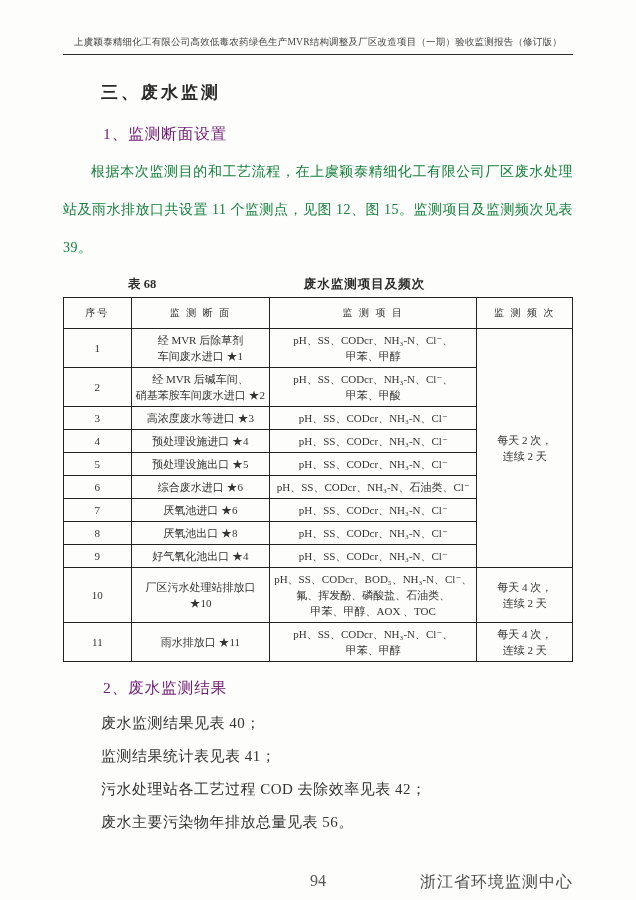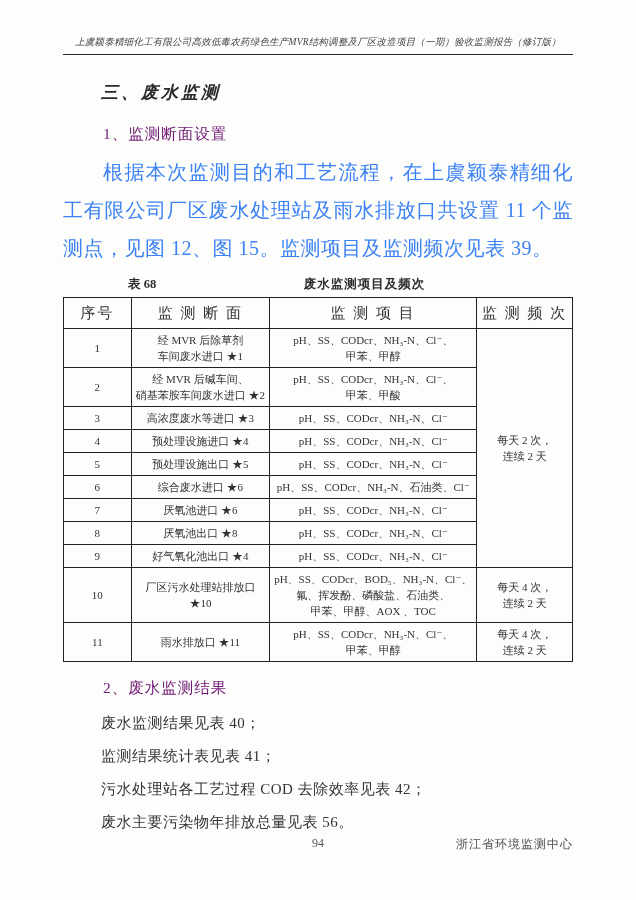--- a/index.html
+++ b/index.html
@@ -15,43 +15,41 @@
     overflow:hidden;
   }
   .doc-header {
     font-size:9.5px;
     color:#454545;
     text-align:center;
     white-space:nowrap;
     letter-spacing:0.2px;
     padding-bottom:5px;
     border-bottom:1.5px solid #2b2b2b;
-    font-style:italic;
   }
   .section-title {
     margin:26px 0 0 38px;
     font-size:17px;
     font-weight:bold;
     letter-spacing:3px;
     color:#2a2a2a;
-    font-style:italic;
   }
   .subsection {
     margin:20px 0 0 40px;
     font-size:15.5px;
     color:#701a75;
     letter-spacing:1px;
   }
   .intro {
     margin:8px 0 0 0;
-    font-size:20px;
+    font-size:14px;
     line-height:38px;
     text-align:justify;
     text-indent:2em;
-    color:#3b82f6;
+    color:#15803d;
     letter-spacing:0.5px;
   }
   .caption {
     display:flex;
     margin-top:9px;
     font-size:12.5px;
     font-weight:bold;
     color:#2c2c2c;
   }
   .caption-label { margin-left:65px; }
@@ -68,41 +66,41 @@
     font-size:11px;
     text-align:center;
     vertical-align:middle;
     padding:3px 2px;
     white-space:pre-line;
     line-height:16px;
     color:#333;
   }
   table.monitor th {
     font-weight:normal;
-    font-size:15px;
+    font-size:10px;
     height:24px;
     letter-spacing:2px;
   }
   .col-no    { width:13.3%; }
   .col-sec   { width:27.2%; }
   .col-items { width:40.7%; }
   .col-freq  { width:18.8%; }
   .result-line {
     margin:15px 0 0 38px;
     font-size:15px;
     color:#333;
     letter-spacing:0.5px;
     line-height:18px;
   }
   .sub2 { margin-top:16px; }
   .footer {
     position:absolute;
-    top:836px; left:63px; right:63px;
+    top:872px; left:63px; right:63px;
     height:16px;
-    font-size:12px;
+    font-size:16px;
     color:#555;
   }
   .footer .page-num {
     position:absolute; left:0; right:0;
     text-align:center;
   }
   .footer .org {
     position:absolute; right:0; top:0;
     letter-spacing:1px;
     color:#4c4c4c;

